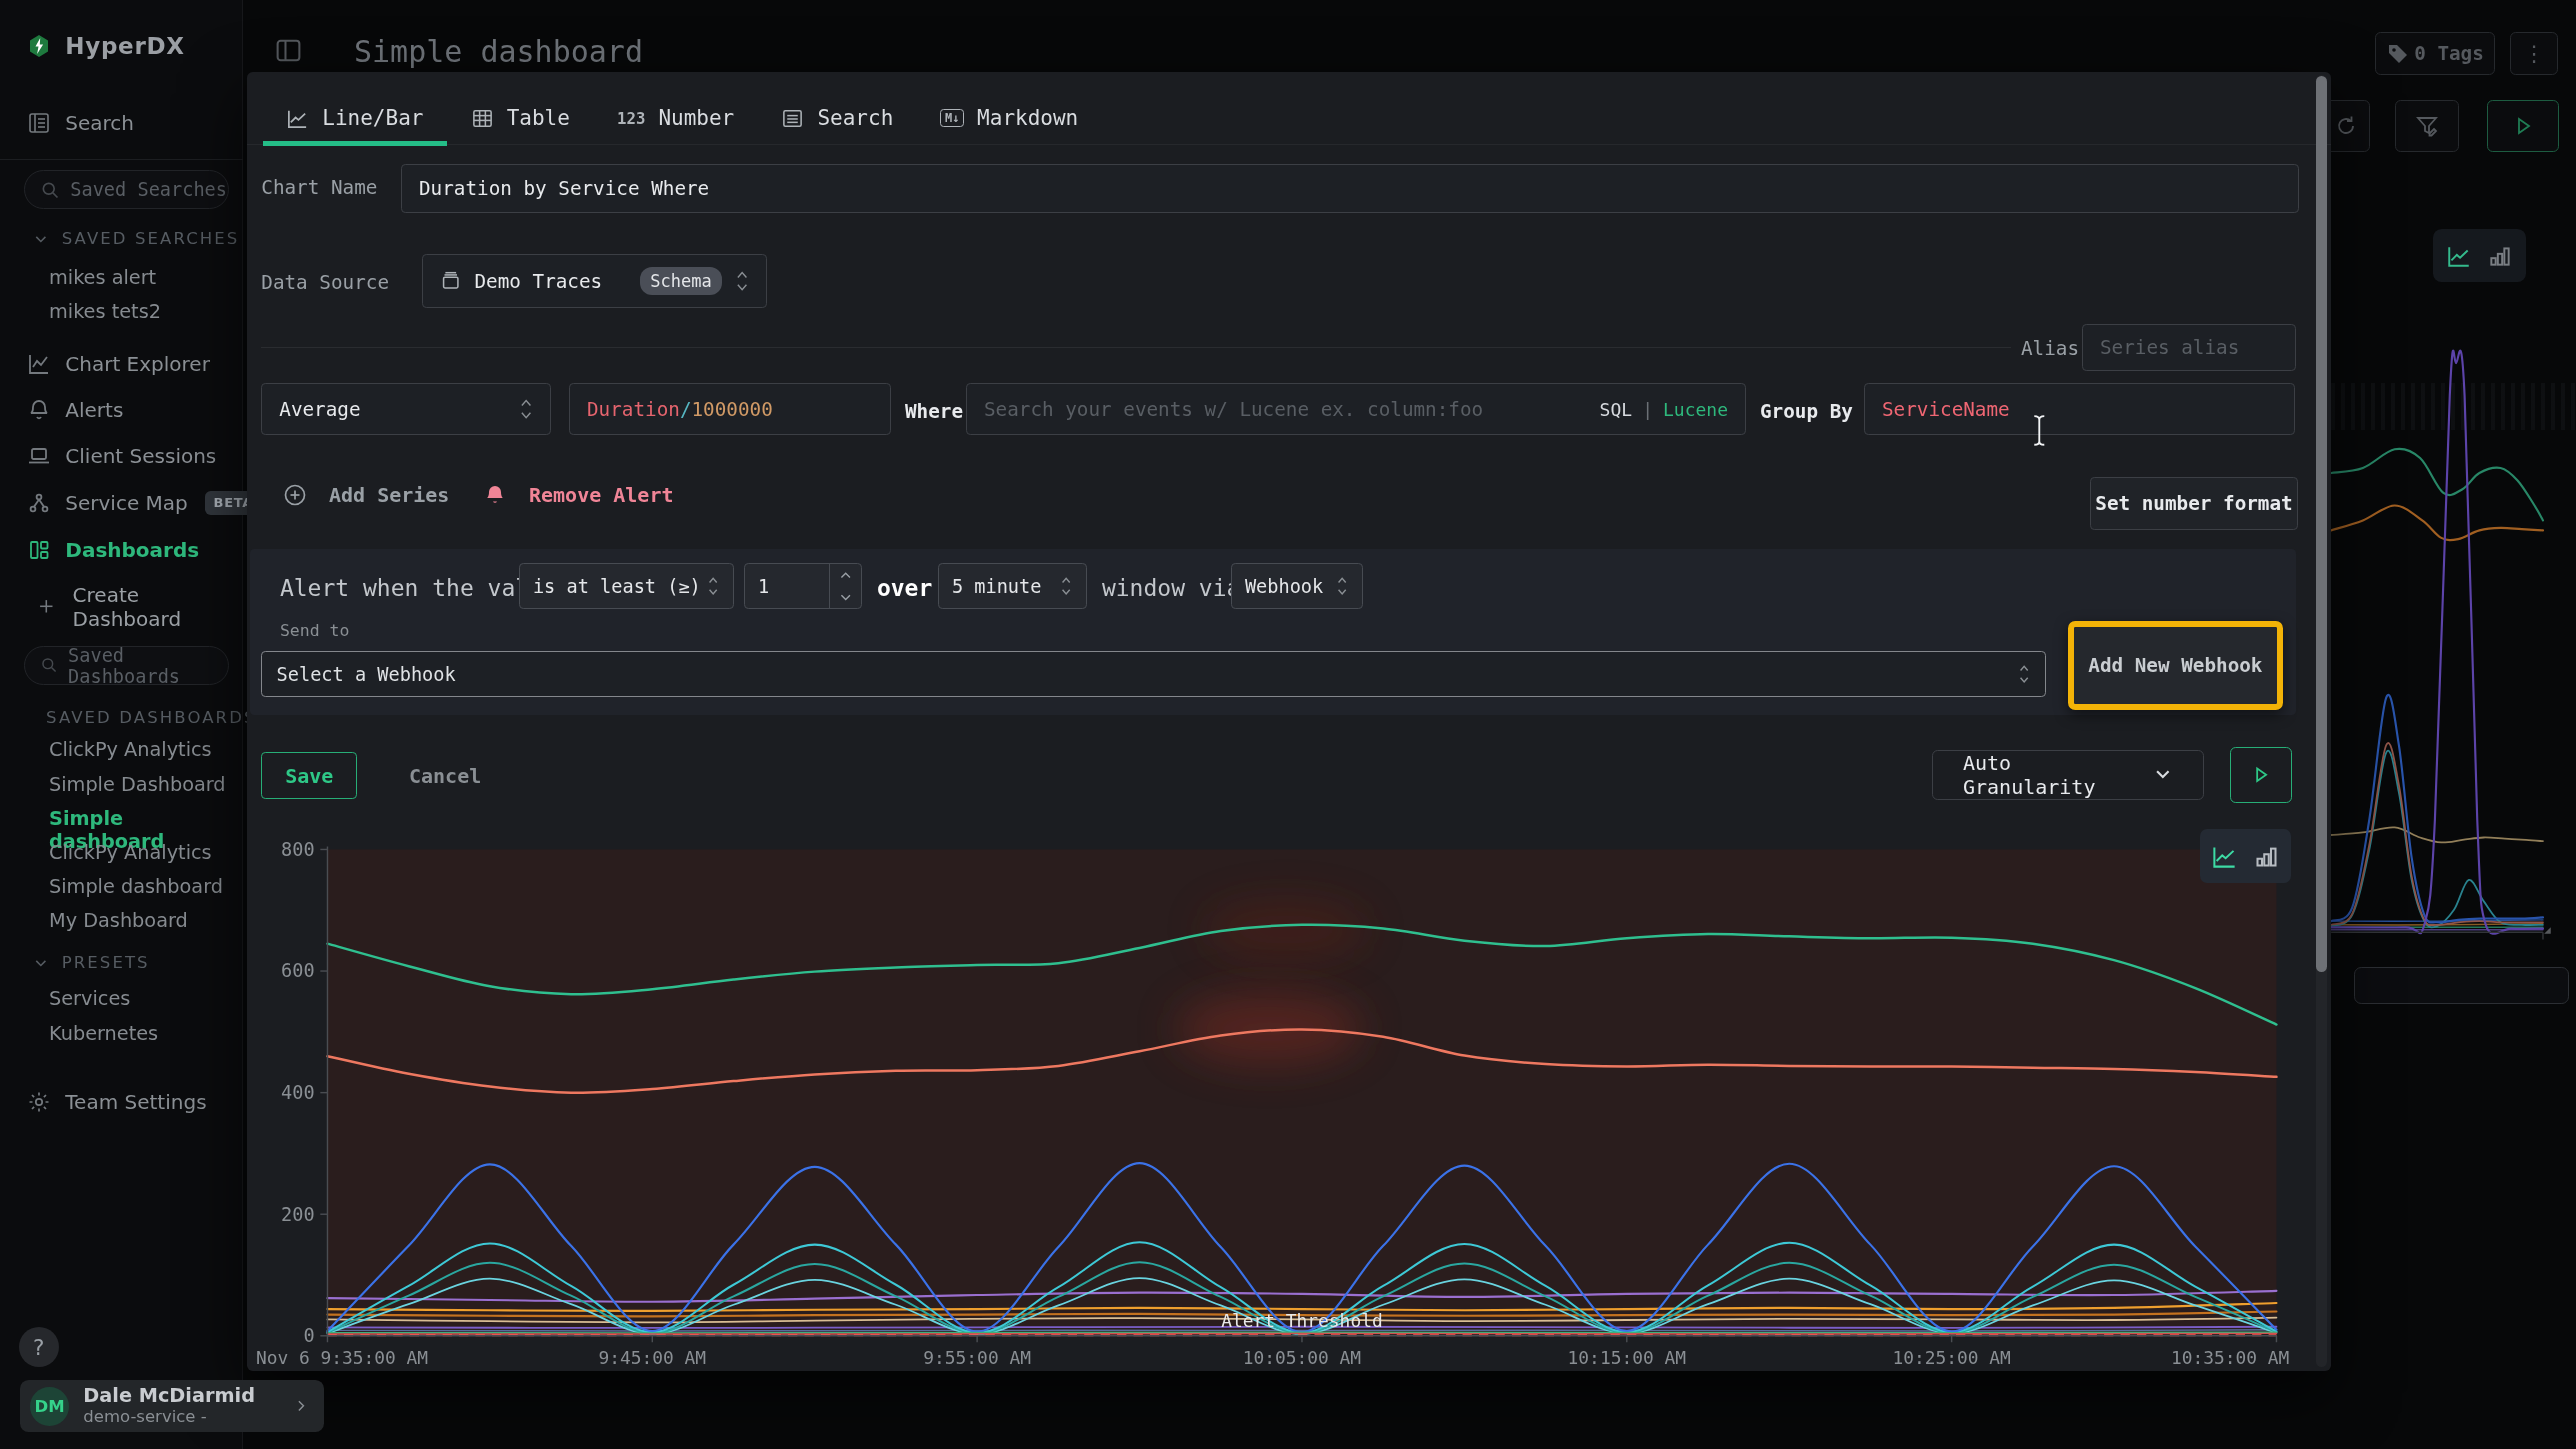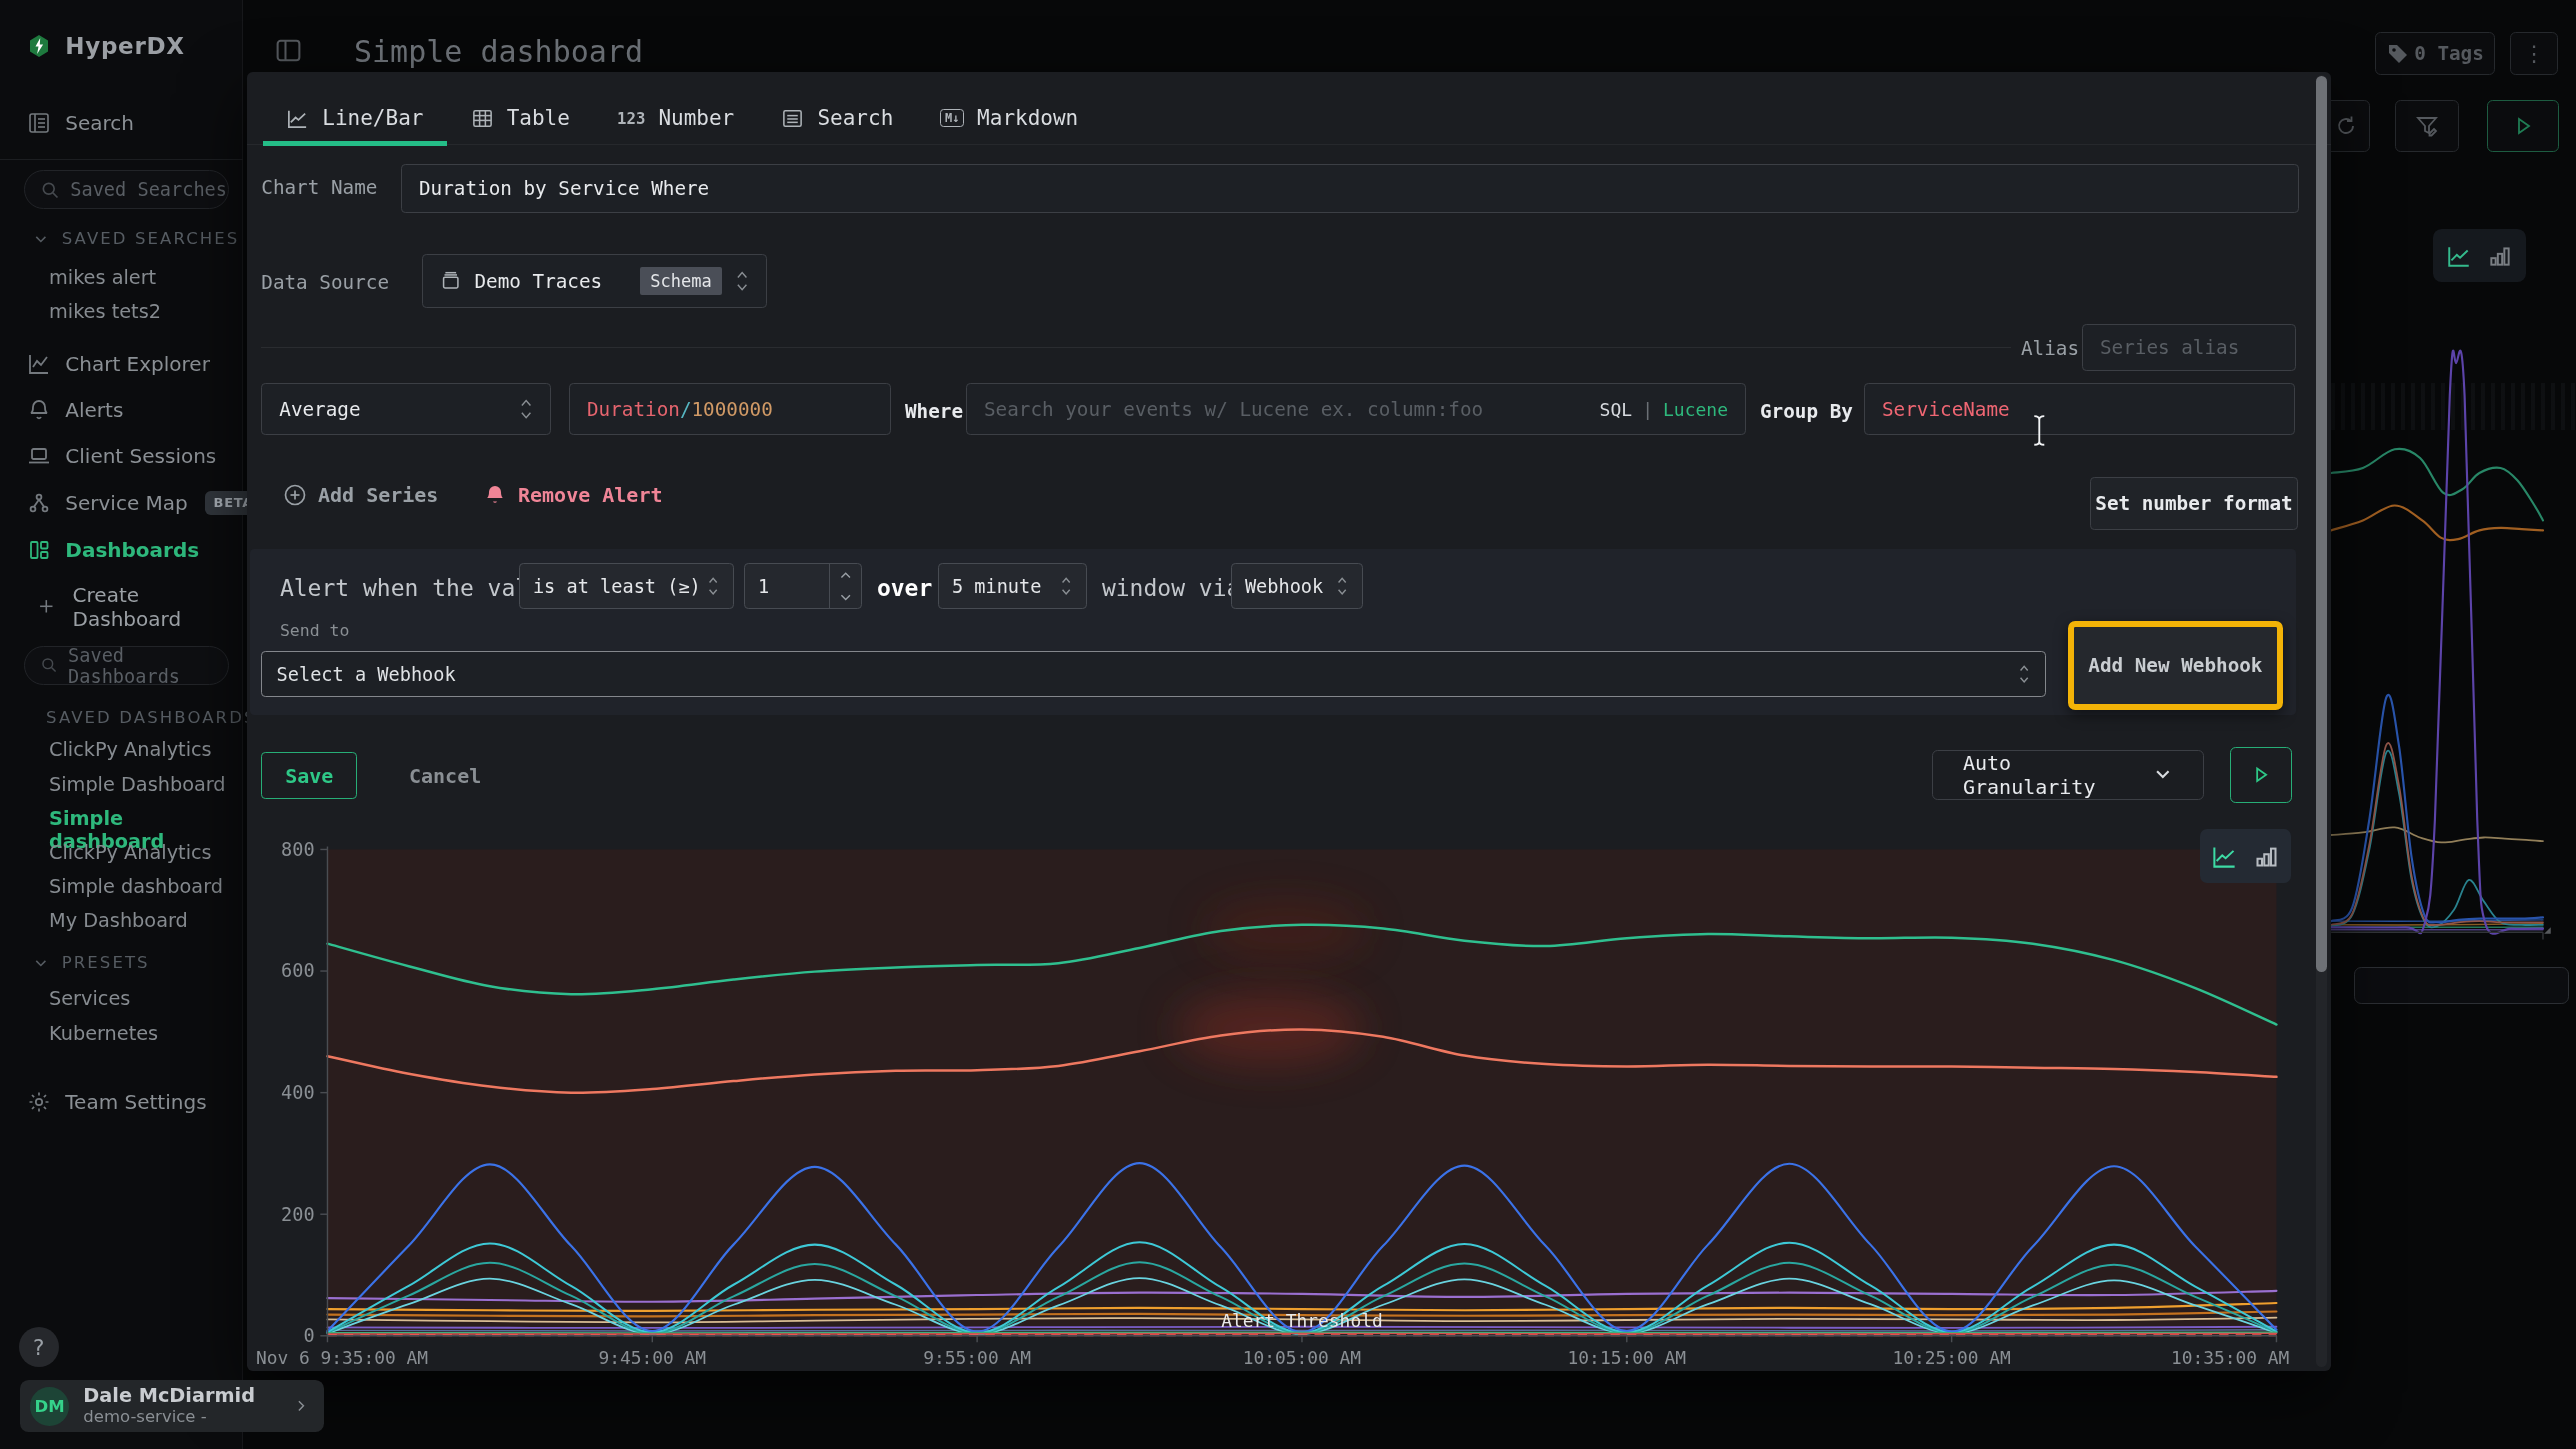--- a/index.html
+++ b/index.html
@@ -56,35 +56,35 @@
   .tab.active::after{content:"";position:absolute;left:0;right:0;bottom:-1.4px;height:5px;background:#24bd87;}
   .num-ic{font-size:15.7px;font-weight:bold;color:#aeb3b8;letter-spacing:0;}
   .md-ic{border:1.4px solid #aeb3b8;border-radius:3.6px;font-size:12px;padding:1.4px 3.6px;color:#aeb3b8;font-weight:bold;}
 
   .fld-label{position:absolute;color:#9aa0a6;font-size:19.3px;}
   .input{position:absolute;border:1.4px solid #3c3f45;border-radius:4.3px;background:#1d2025;color:#e8eaed;font-size:19.3px;display:flex;align-items:center;padding:0 17px;}
   .placeholder{color:#595e64;}
   #chart-name-input{left:154px;top:92px;width:1898px;height:49px;}
   #data-source-sel{left:175px;top:182px;width:345px;height:54px;gap:13px;}
   #data-source-sel .ic{width:21.5px;height:21.5px;color:#aeb3b8;}
-  .schema-badge{margin-left:auto;background:#4a4e57;color:#e4e6e9;font-size:17px;padding:3.6px 10px;border-radius:2px;}
+  .schema-badge{margin-left:auto;background:#4a4e57;color:#e4e6e9;font-size:17px;padding:3.6px 10px;border-radius:12px;}
   .updown{width:14.3px;height:24px;color:#8a8f94;flex:0 0 auto;}
   #divider1{left:14.3px;top:275px;width:1750px;height:1.4px;background:#2a2c30;}
   #alias-input{left:1835px;top:252px;width:214px;height:47px;}
   #avg-sel{left:14.3px;top:311px;width:290px;height:52px;}
   #expr-field{left:322px;top:311px;width:322px;height:52px;}
   .tok-field{color:#e5646e;} .tok-op{color:#56b6c2;} .tok-num{color:#d19a66;}
   #where-input{left:719px;top:311px;width:780px;height:52px;}
   .sql-lucene{margin-left:auto;font-size:18px;color:#d7dadf;display:flex;gap:10px;align-items:center;}
   .sql-lucene .bar{color:#6b7076;}
   .lucene{color:#2eb87c;}
   #groupby-input{left:1617px;top:311px;width:431px;height:52px;color:#ef6673;}
   #ibeam{left:1783px;top:342px;width:18.6px;height:33px;color:#f2f4f6;z-index:30;}
 
-  .link-btn{position:absolute;display:flex;align-items:center;gap:11px;font-size:20px;font-weight:bold;}
+  .link-btn{position:absolute;display:flex;align-items:center;gap:22px;font-size:20px;font-weight:bold;}
   #add-series{left:36px;top:411px;color:#9aa0a6;}
   #remove-alert{left:236px;top:411px;color:#f08597;}
   .link-btn .ic{width:24px;height:24px;}
   #set-number-format{left:1843px;top:405px;width:208px;height:53px;border:1.4px solid #3c3f45;border-radius:4.3px;background:#202328;color:#e8eaed;font-size:19.3px;font-weight:bold;display:flex;align-items:center;justify-content:center;}
 
   #alert-panel{left:2.9px;top:477px;width:2046px;height:166px;background:#20232a;border-radius:4.3px;}
   .ap-text{position:absolute;color:#c3c7cc;font-size:23px;}
   .ap-sel{position:absolute;border:1.4px solid #474b52;border-radius:4.3px;background:#25282e;color:#e5e7ea;font-size:18.6px;display:flex;align-items:center;padding:0 13px;height:46px;}
   #send-to{left:30px;top:72px;color:#8a8f94;font-size:16.5px;}
   #webhook-sel{left:11.4px;top:102px;width:1785px;height:46px;border:1.4px solid #84878c;border-radius:4.3px;background:#1d2025;color:#dfe2e5;font-size:18.6px;display:flex;align-items:center;padding:0 14.3px;}

